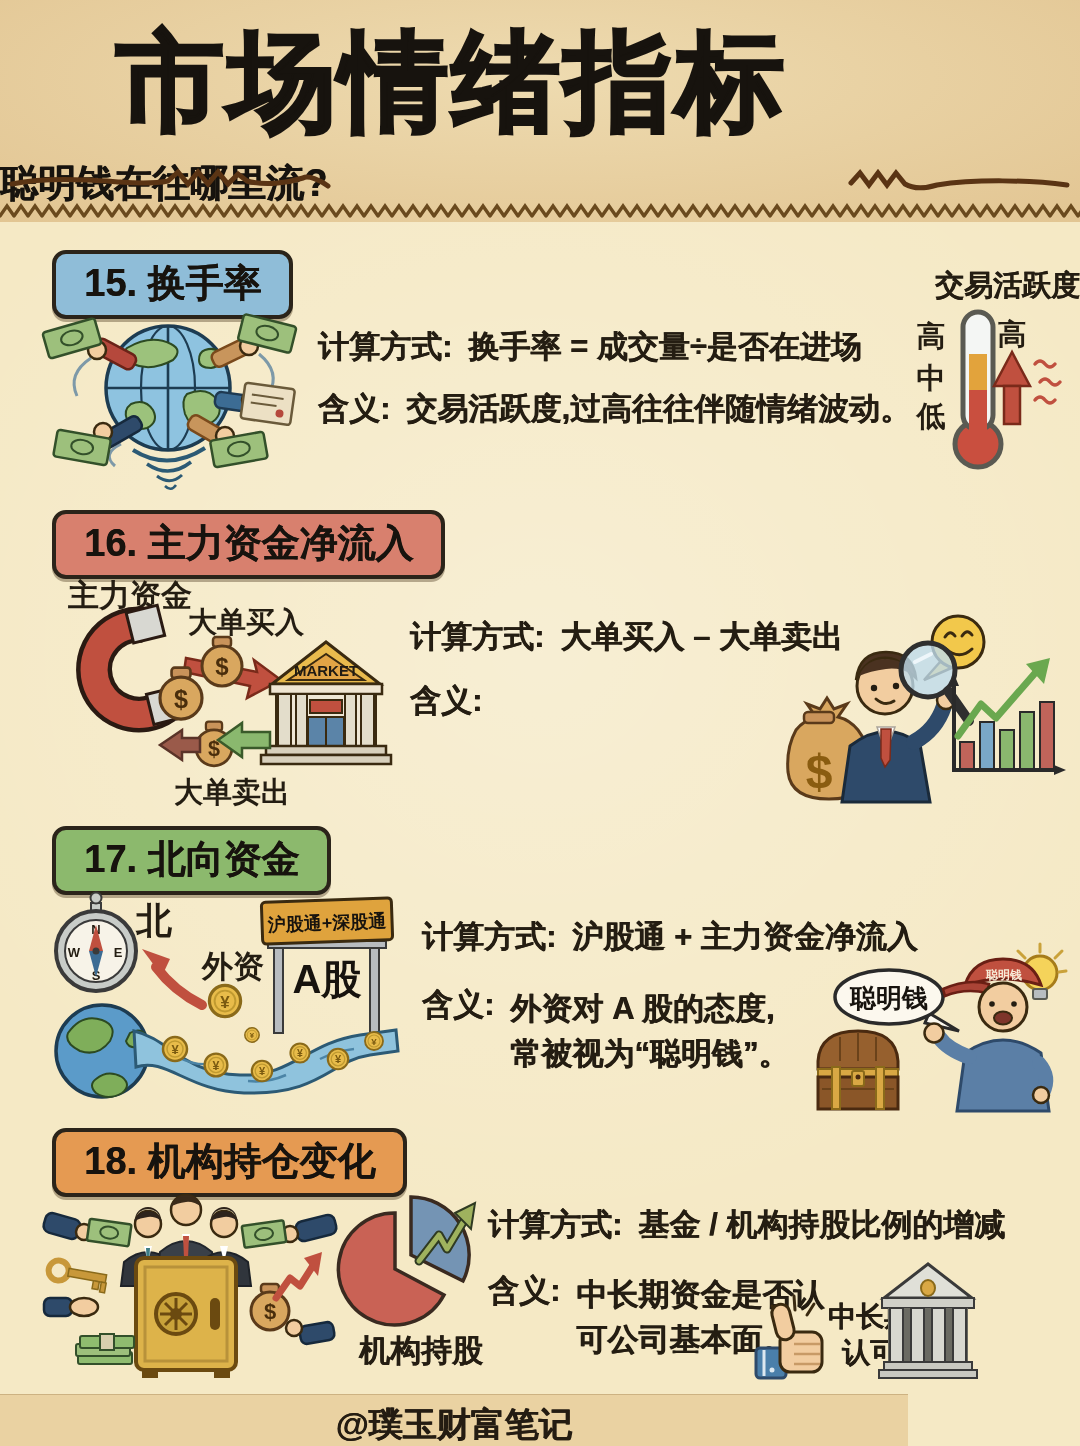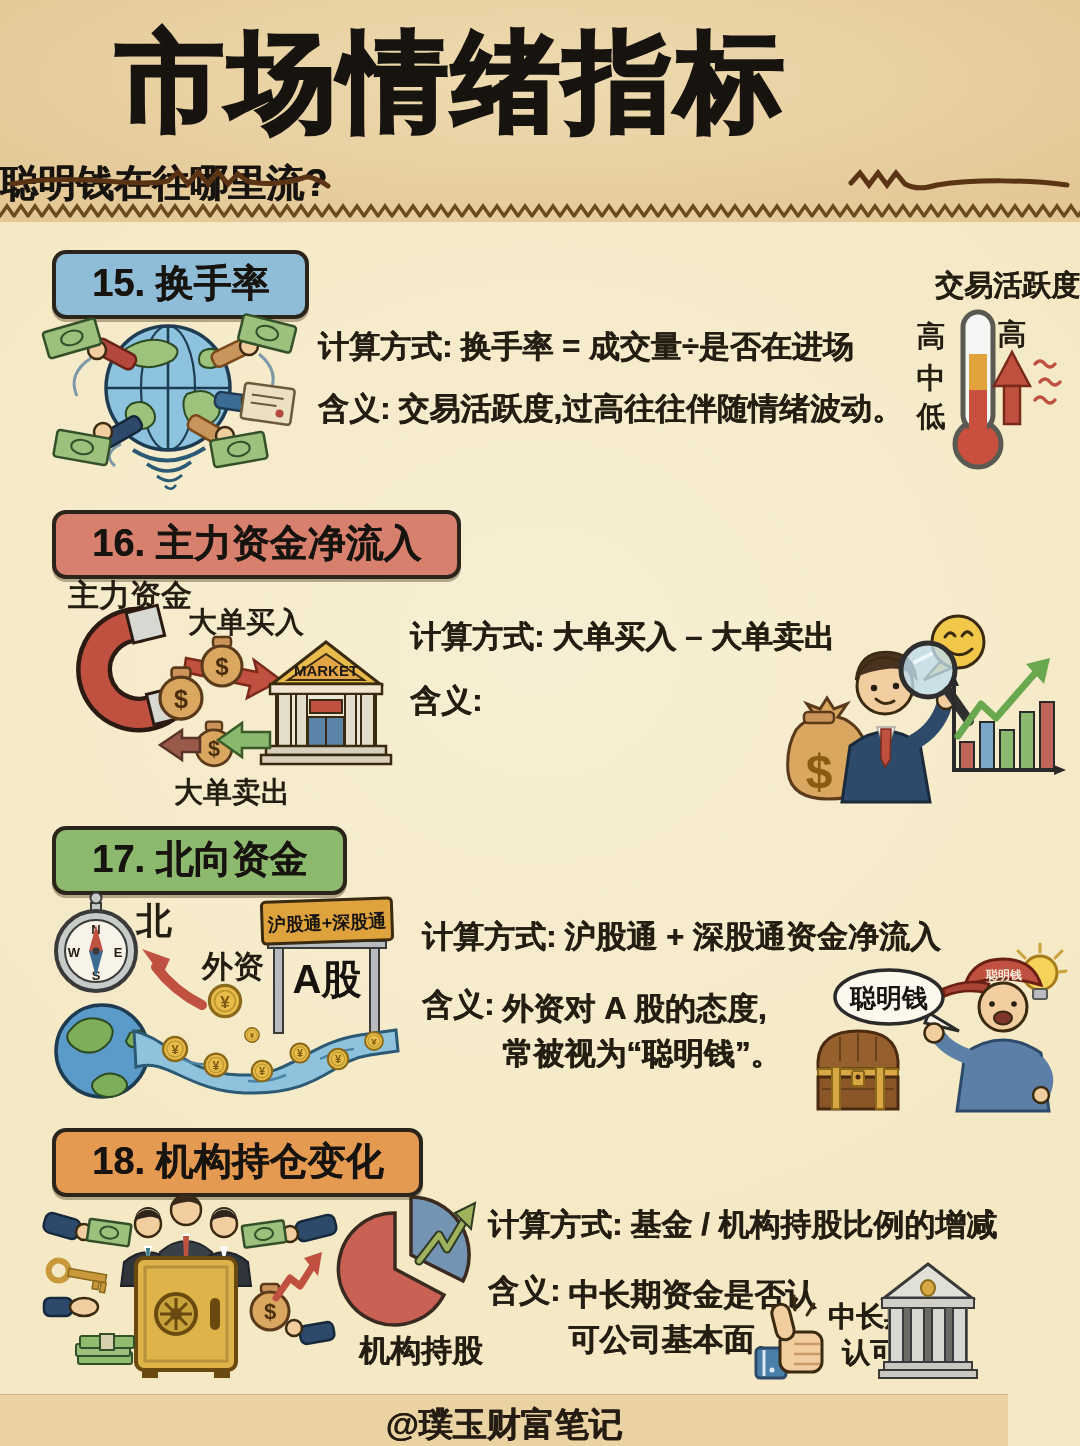--- a/index.html
+++ b/index.html
@@ -9,36 +9,36 @@
     background:
       radial-gradient(90% 60% at 50% 45%, rgba(255,255,255,.25), rgba(255,255,255,0) 70%),
       #f5e9c5;}
   .abs{position:absolute}
   .header-band{left:0;top:0;width:1080px;height:222px;
     background:radial-gradient(120% 150% at 50% 35%, #eedbb0 0%, #e3c795 55%, #d9b87e 100%);}
   .title{left:0;top:14px;width:904px;text-align:center;font-size:108px;line-height:1.25;
     font-weight:900;letter-spacing:4px;color:#17130e;-webkit-text-stroke:3px #17130e}
   .subtitle{left:0;top:158px;width:1080px;text-align:left;font-size:38px;font-weight:900;
     color:#17130e;text-shadow:.7px 0 currentColor}
-  .badge{border:4px solid #2b241a;border-radius:14px;padding:4px 36px 6px;font-size:38px;
+  .badge{border:4px solid #2b241a;border-radius:14px;padding:4px 28px 6px;font-size:38px;
     font-weight:900;color:#17130e;white-space:nowrap;box-shadow:0 3px 0 rgba(58,38,12,.35);
     text-shadow:.6px 0 currentColor}
   .badge-15{background:#8fbdd8}
   .badge-16{background:#d8806e}
   .badge-17{background:#8cb96d}
   .badge-18{background:#e59a52}
-  .row{display:flex;gap:8px;font-size:31px;font-weight:900;white-space:nowrap;
+  .row{display:flex;gap:16px;font-size:31px;font-weight:900;white-space:nowrap;
     color:#241d12;text-shadow:.6px 0 currentColor;line-height:1.2}
   .row .lbl{flex:none}
   .lines{line-height:1.46}
   .pie-label,.approve,.thermo-title{font-weight:900;color:#241d12;text-shadow:.6px 0 currentColor}
   .thermo-title{left:890px;top:266px;width:190px;text-align:right;font-size:29px}
   .pie-label{left:333px;top:1330px;width:150px;text-align:right;font-size:31px}
   .approve{left:808px;top:1299px;width:124px;text-align:center;font-size:28px;line-height:1.3}
-  .footer-band{left:0;top:1394px;width:1008px;height:52px;background:#ead2a2;
+  .footer-band{left:0;top:1394px;width:908px;height:52px;background:#ead2a2;
     border-top:1px solid rgba(120,85,35,.25)}
   .footer-text{width:100%;text-align:center;font-size:34px;font-weight:900;color:#241c12;
     padding-top:7px;text-shadow:.6px 0 currentColor}
   svg text{font-family:inherit}
 </style>
 </head>
 <body>
 
 <div class="page">
 
@@ -302,21 +302,21 @@
     <use href="#coin17" transform="translate(178,184) scale(0.95)"></use>
     <use href="#coin17" transform="translate(224,190) scale(0.85)"></use>
     <use href="#coin17" transform="translate(262,172) scale(0.8)"></use>
     <use href="#coin17" transform="translate(300,178) scale(0.85)"></use>
     <use href="#coin17" transform="translate(336,160) scale(0.75)"></use>
     <use href="#coin17" transform="translate(214,154) scale(0.6)"></use>
   </svg>
 
   <div class="abs row" style="left:422px;top:918px">
     <span class="lbl">计算方式:</span>
-    <span>沪股通 + 深股通资金净流入</span>
+    <span>沪股通 + 主力资金净流入</span>
   </div>
   <div class="abs row" style="left:422px;top:986px">
     <span class="lbl">含义:</span>
     <span class="lines">
       <div>外资对 A 股的态度,</div>
       <div>常被视为“聪明钱”。</div>
     </span>
   </div>
 
   <svg class="abs" style="left:813px;top:941px" width="262" height="199" viewBox="0 0 262 199">

